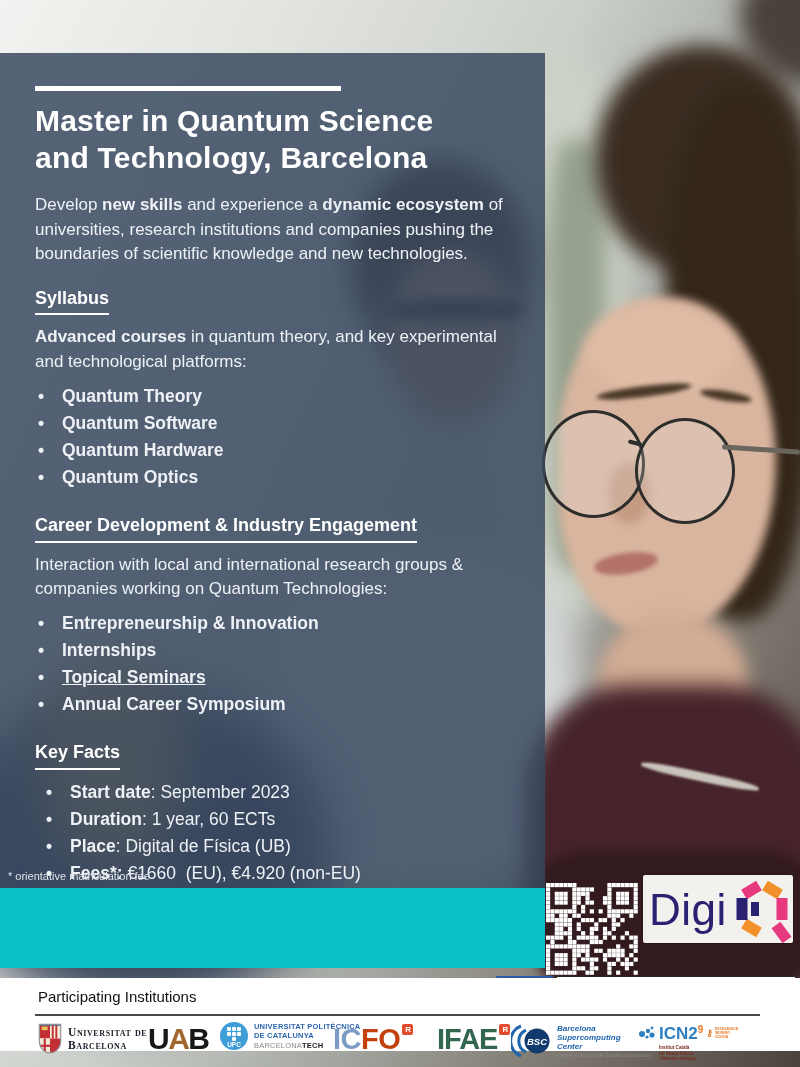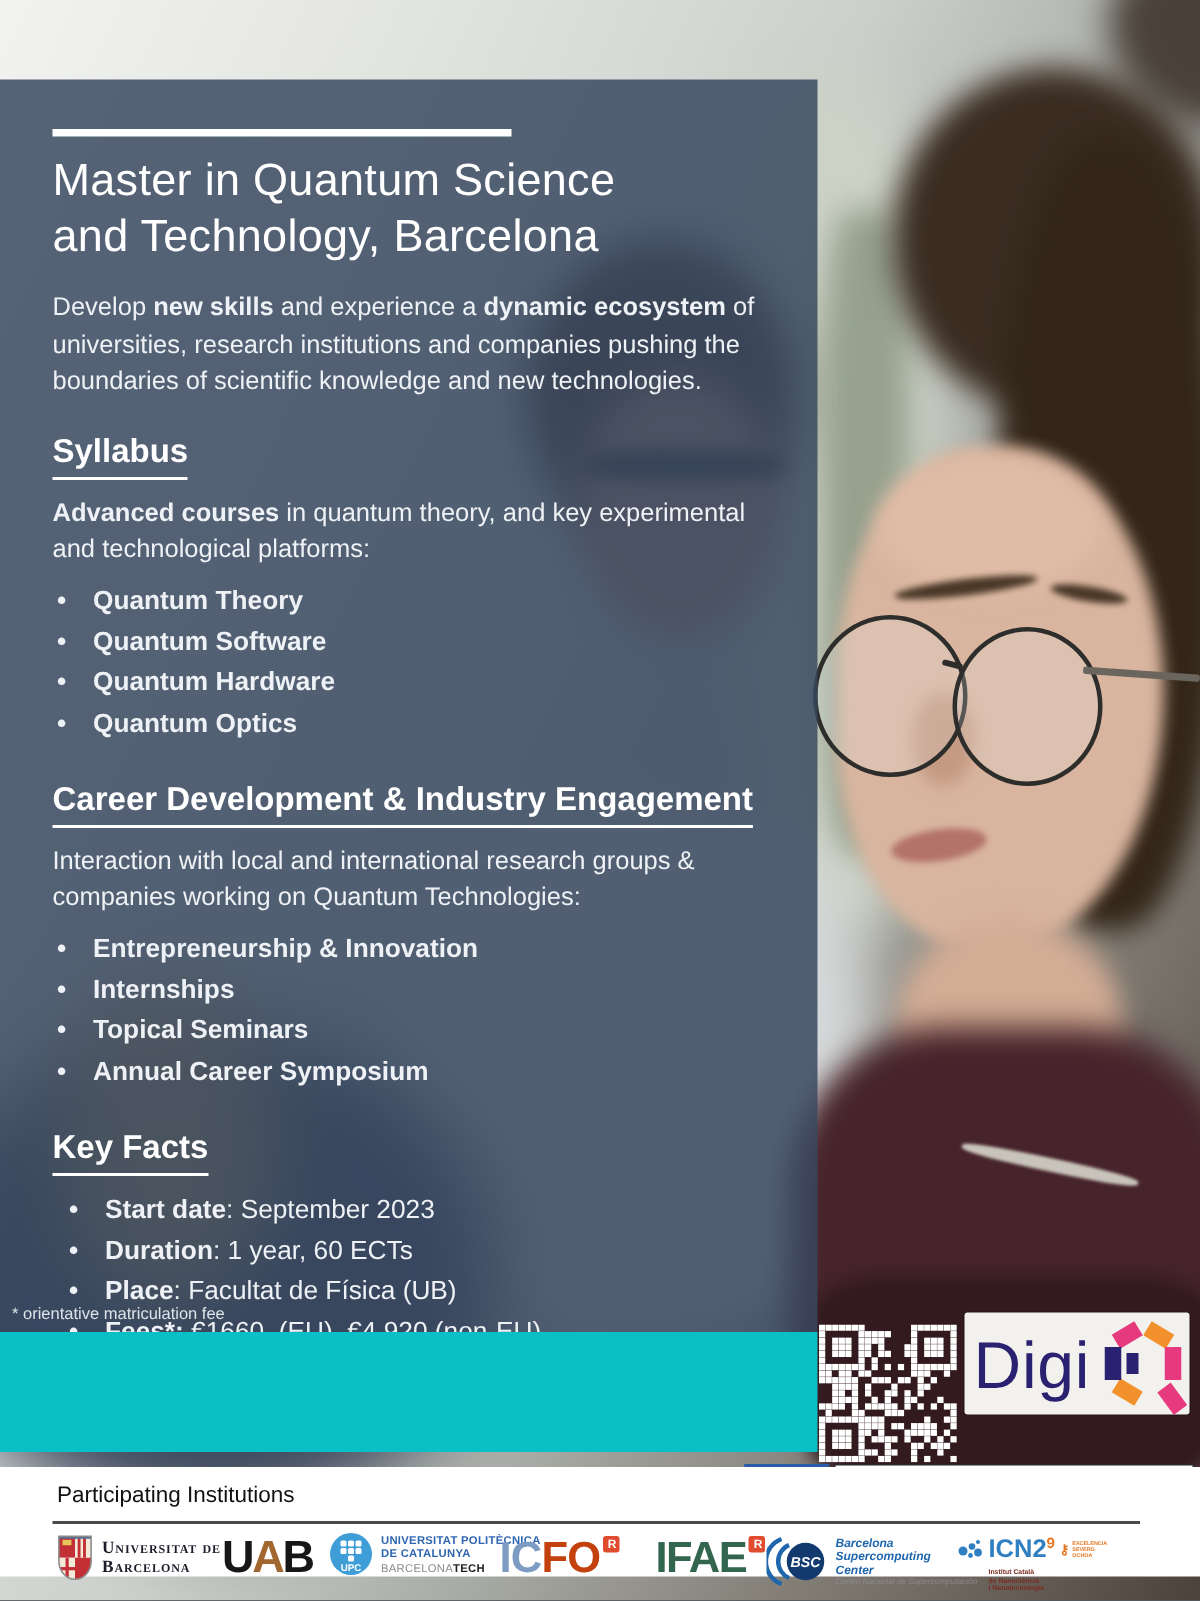--- a/index.html
+++ b/index.html
@@ -7,23 +7,23 @@
     font-family:"Liberation Sans",sans-serif;background:#cfd2cd;}
 
   
   .photo{position:absolute;inset:0;overflow:hidden;
     background:linear-gradient(115deg,#f2f3f0 0%,#e2e4e0 22%,#ccd0cb 45%,#a8aba5 62%,#7f7a72 80%,#4c423c 100%);}
 
   
   .overlay{position:absolute;left:0;top:53px;width:545px;height:835px;
     background:var(--overlay);color:#eef1f5;}
   .rule{width:306px;height:5px;background:#fff;margin:33px 0 0 35px;}
-  h1{margin:11px 35px 0 35px;font-size:30px;line-height:1.24;font-weight:400;color:#fff;letter-spacing:.2px;}
+  h1{margin:11px 35px 0 35px;font-size:30px;line-height:1.24;font-weight:700;color:#fff;letter-spacing:.2px;}
   .intro{margin:17px 0 0 35px;font-size:17px;line-height:1.42;}
-  .sec-h{display:inline-block;margin:22px 0 0 35px;font-size:22px;font-weight:700;color:#fff;
+  .sec-h{display:inline-block;margin:22px 0 0 35px;font-size:18px;font-weight:700;color:#fff;
     border-bottom:2.5px solid #fff;padding-bottom:5px;line-height:1.15;text-align:right;}
   .lead{margin:10px 0 0 35px;font-size:17px;line-height:1.42;}
   .bullets{margin:11px 0 0 38px;}
   .bullet-row{display:flex;font-size:17.5px;line-height:1.32;margin-bottom:4px;}
   .bullet-row .dot{width:24px;flex:0 0 24px;font-weight:700;}
   .bullets.kf{margin-left:46px;}
   .footnote{position:absolute;left:8px;bottom:6px;font-size:11px;color:#dfe3e9;}
   .email-link{text-decoration:underline;text-underline-offset:3px;cursor:pointer;}
 
   
@@ -135,41 +135,41 @@
         <div class="bullet-row">
           <span class="dot">•</span>
           <span><span style="font-weight: 700;">Entrepreneurship &amp; Innovation</span></span>
         </div>
         <div class="bullet-row">
           <span class="dot">•</span>
           <span><span style="font-weight: 700;">Internships</span></span>
         </div>
         <div class="bullet-row">
           <span class="dot">•</span>
-          <span><span style="font-weight: 700;">Topical Seminars</span></span>
+          <span><span style="font-weight: 700; text-decoration: underline;">Topical Seminars</span></span>
         </div>
         <div class="bullet-row">
           <span class="dot">•</span>
           <span><span style="font-weight: 700;">Annual Career Symposium</span></span>
         </div>
       </div>
 
     <div><span class="sec-h">Key Facts</span></div>
     <div class="bullets kf">
         <div class="bullet-row">
           <span class="dot">•</span>
           <span><span style="font-weight: 700;">Start date</span><span>: September 2023</span></span>
         </div>
         <div class="bullet-row">
           <span class="dot">•</span>
           <span><span style="font-weight: 700;">Duration</span><span>: 1 year, 60 ECTs</span></span>
         </div>
         <div class="bullet-row">
           <span class="dot">•</span>
-          <span><span style="font-weight: 700;">Place</span><span>: Facultat de Física (UB)</span></span>
+          <span><span style="font-weight: 700;">Place</span><span>: Digital de Física (UB)</span></span>
         </div>
         <div class="bullet-row">
           <span class="dot">•</span>
           <span><span style="font-weight: 700;">Fees*:</span><span> €1660&nbsp; (EU), €4.920 (non-EU)</span></span>
         </div>
         <div class="bullet-row">
           <span class="dot">•</span>
           <span><span style="font-weight: 700;">Contact</span><span>: </span><span class="email-link">master.quantum.bcn@ub.edu</span></span>
         </div>
       </div>

